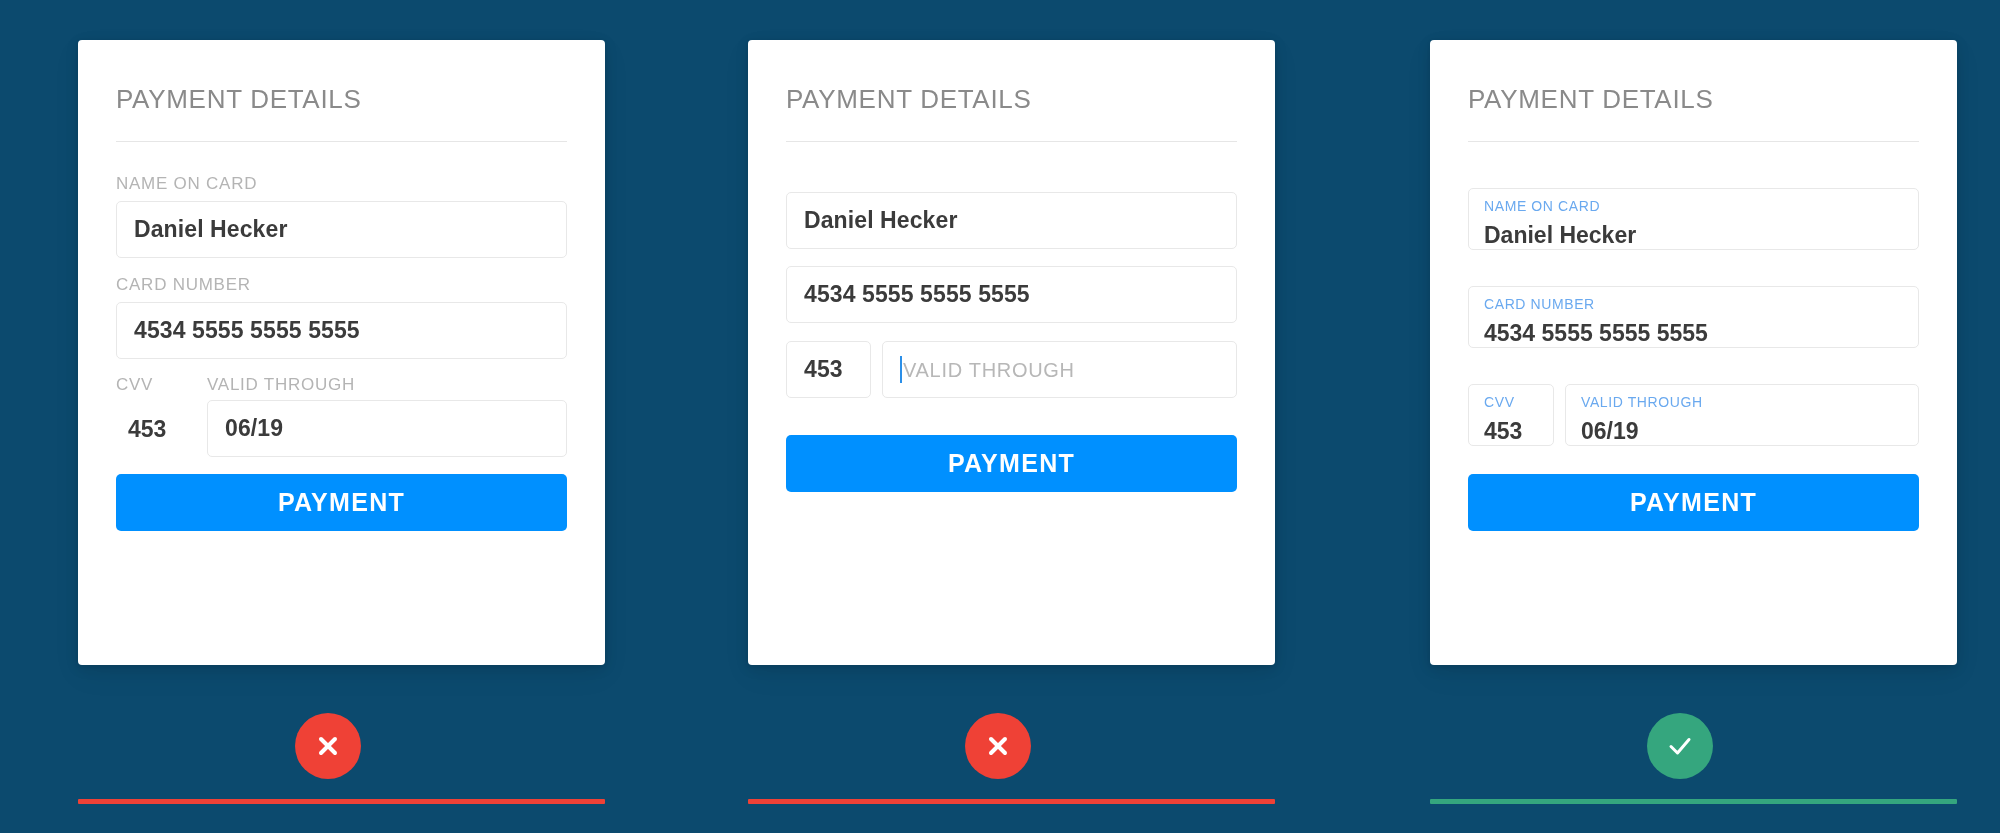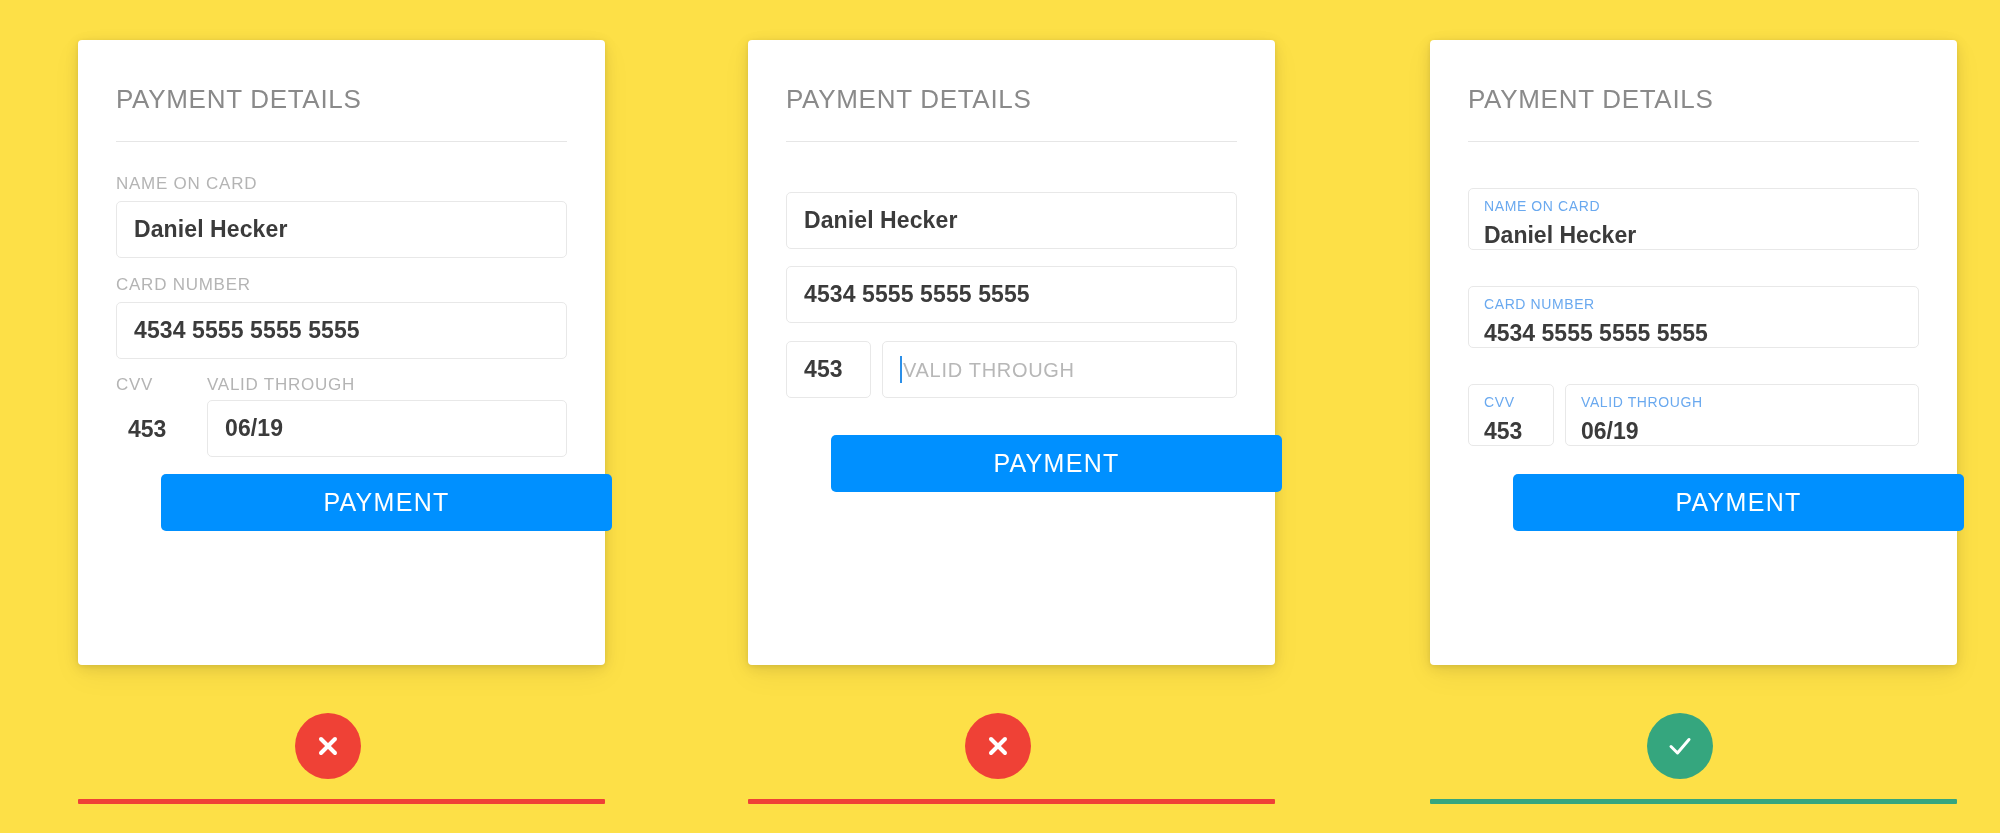--- a/index.html
+++ b/index.html
@@ -14,21 +14,21 @@
 
   body {
     font-family: "Liberation Sans", "DejaVu Sans", sans-serif;
     -webkit-font-smoothing: antialiased;
   }
 
   .stage {
     position: relative;
     width: 2000px;
     height: 833px;
-    background: #fde047;
+    background: #0c4a6e;
   }
 
   
   .column {
     position: absolute;
     top: 0;
     width: 600px;
     height: 833px;
   }
   .column-1 { left: 28px; }
@@ -167,28 +167,27 @@
   .v3-pay       { position: absolute; left: 38px; top: 434px; width: 451px; }
 
   
   .pay-button {
     height: 57px;
     background: #0090ff;
     border: none;
     border-radius: 5px;
     color: #ffffff;
     font-size: 25px;
-    font-weight: 400;
+    font-weight: 700;
     letter-spacing: 1.3px;
     font-family: "Liberation Sans", "DejaVu Sans", sans-serif;
     cursor: pointer;
     display: flex;
     align-items: center;
     justify-content: center;
-    margin-left: 45px;
   }
 
   
   .status-icon {
     position: absolute;
     top: 713px;
     left: 50%;
     transform: translateX(-50%);
     width: 66px;
     height: 66px;

